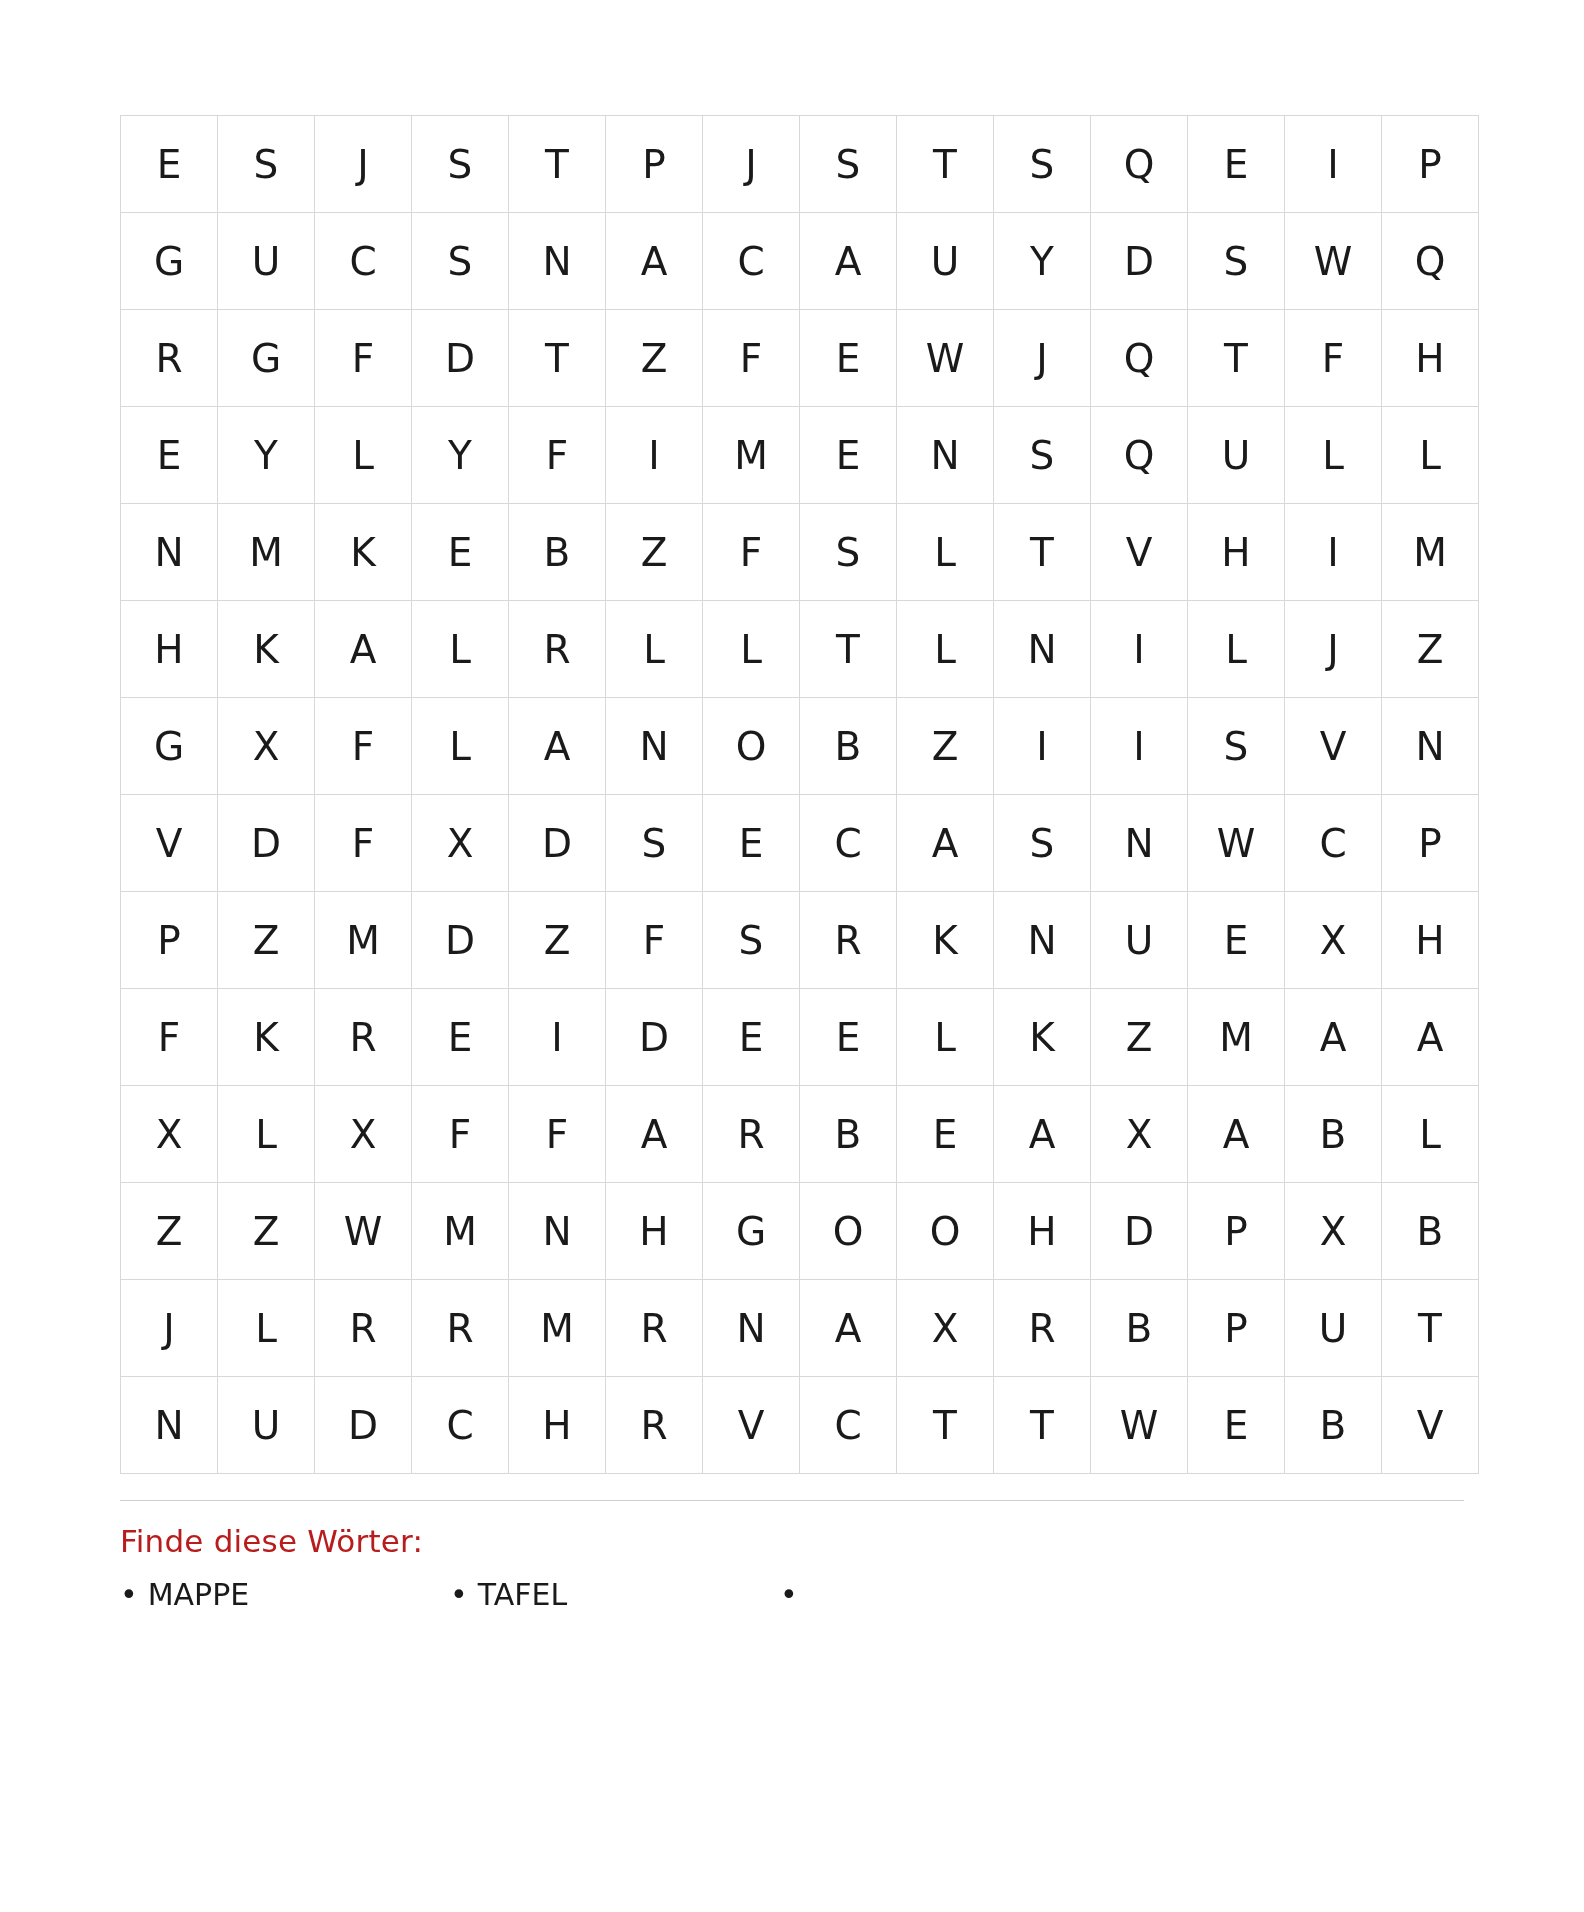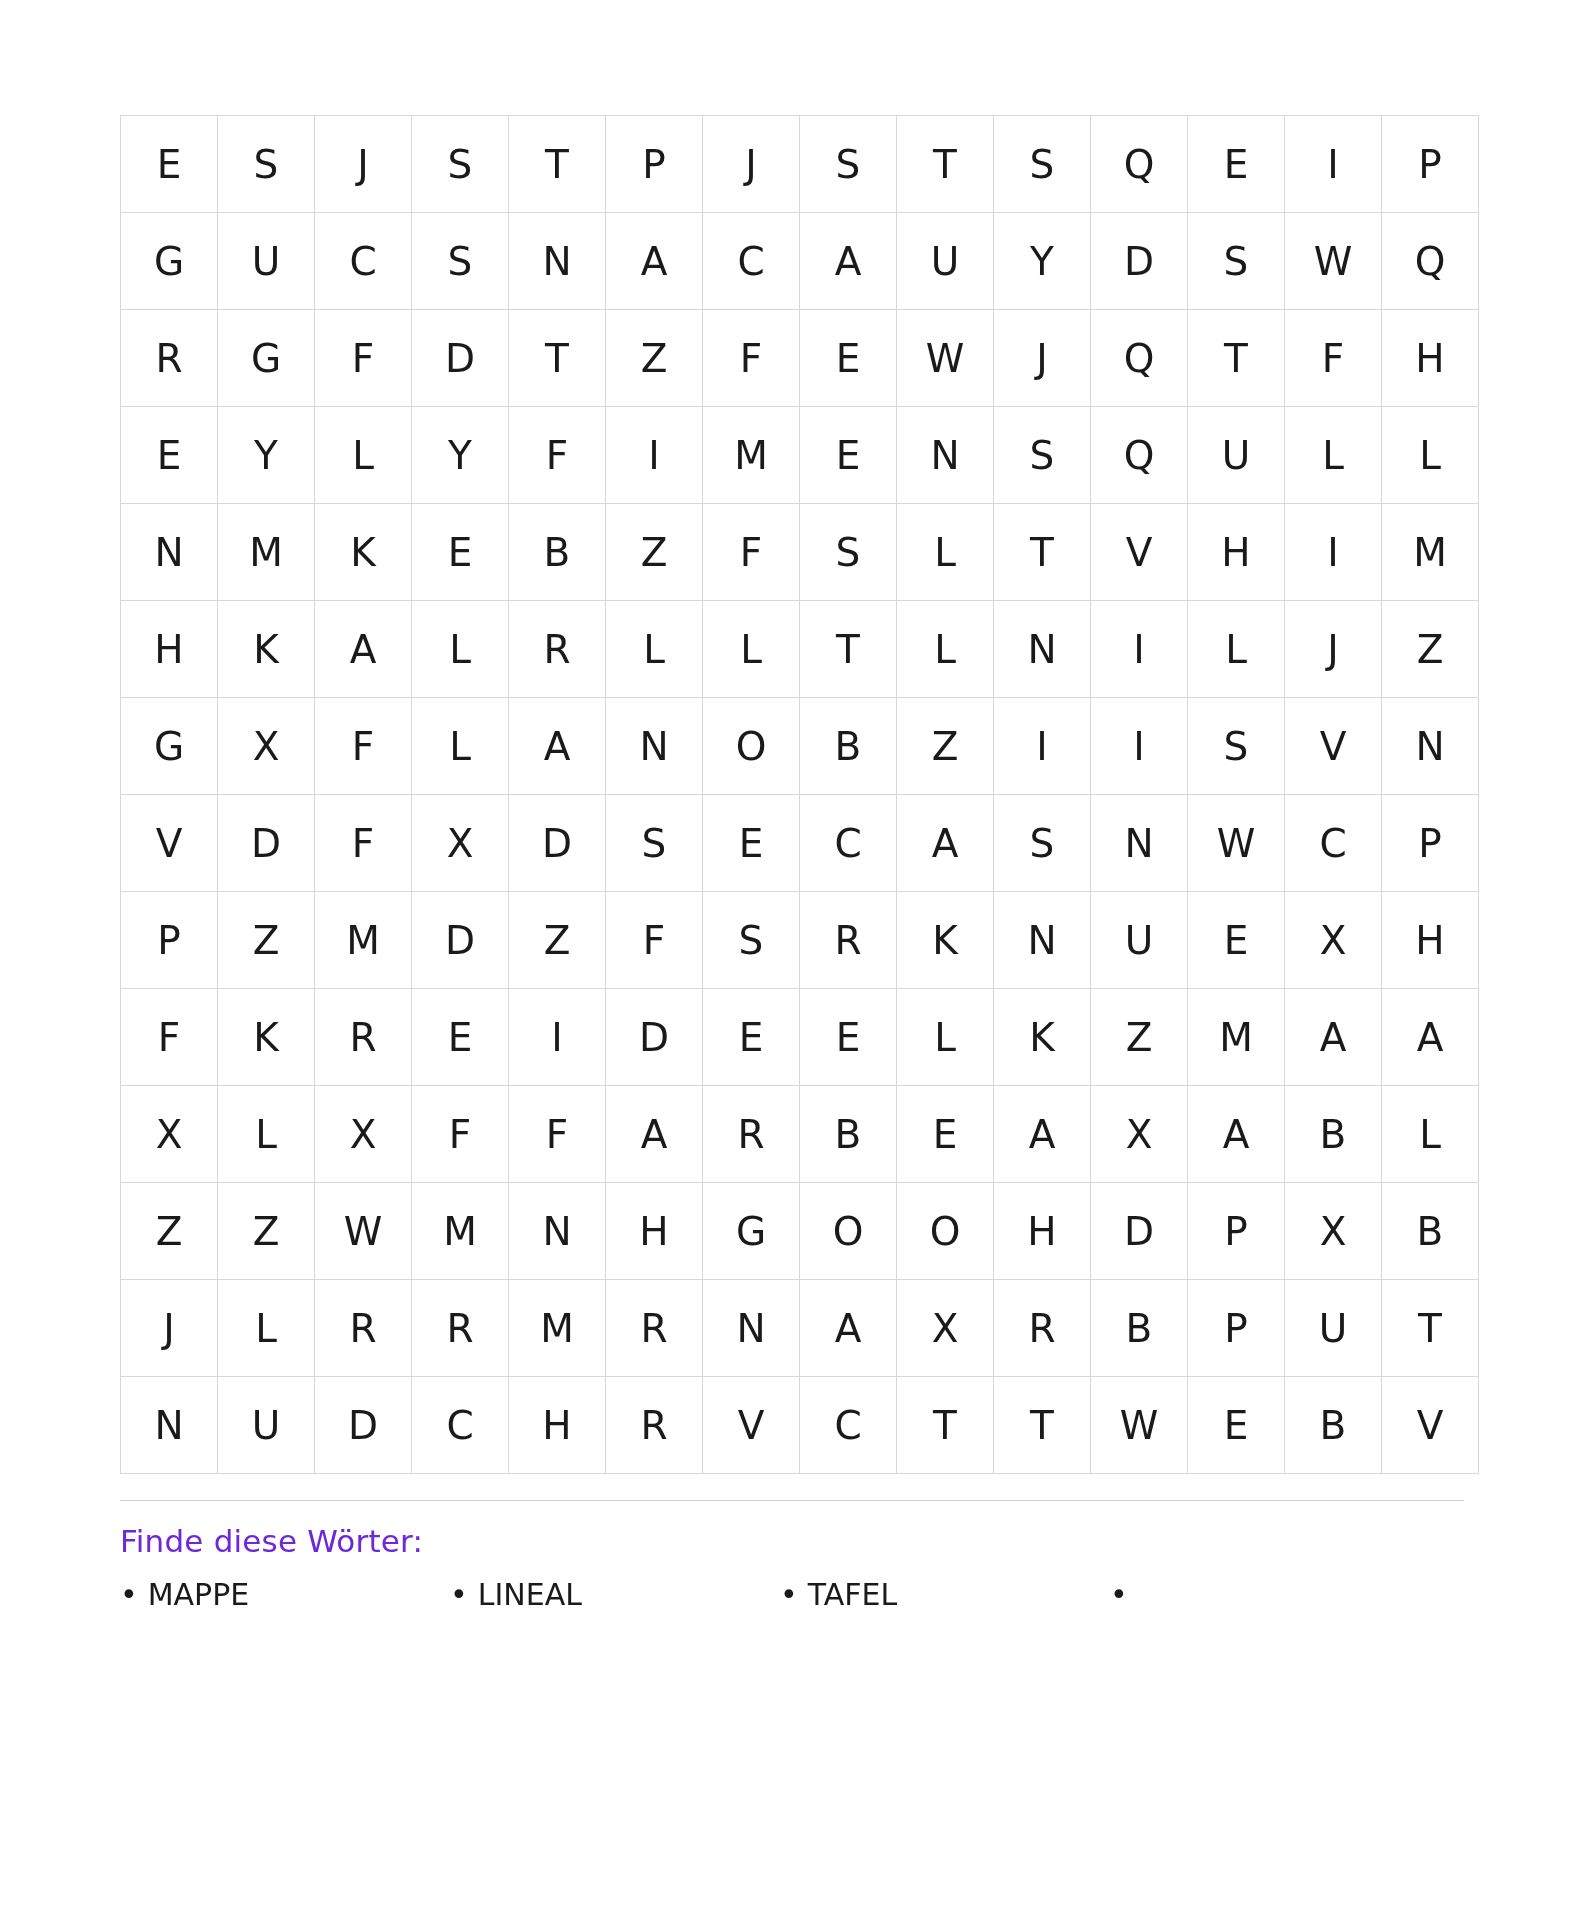--- a/index.html
+++ b/index.html
@@ -38,21 +38,21 @@
     padding: 0;
   }
   .divider {
     margin-top: 26px;
     border-top: 1px solid #cfcfcf;
     width: 1344px;
   }
   .wordlist-title {
     margin-top: 22px;
     font-size: 31px;
-    color: #6d28d9;
+    color: #b91c1c;
     font-family: "DejaVu Sans", sans-serif;
     letter-spacing: 0.2px;
   }
   .wordlist {
     margin-top: 18px;
     display: grid;
     grid-template-columns: 330px 330px 330px 330px;
     grid-auto-rows: 55px;
     grid-auto-flow: column;
   }
@@ -301,19 +301,18 @@
     </tbody>
   </table>
 
   <div class="divider"></div>
 
   <div class="wordlist-title">Finde diese Wörter:</div>
 
   <div class="wordlist">
     <div class="word"><span class="bullet">•</span><span>MAPPE</span></div>
 
-    <div class="word"><span class="bullet">•</span><span>LINEAL</span></div>
     <div class="word"><span class="bullet">•</span><span>TAFEL</span></div>
     <div class="word"><span class="bullet">•</span></div>
 
   </div>
 
 </div>
 
 </body></html>

